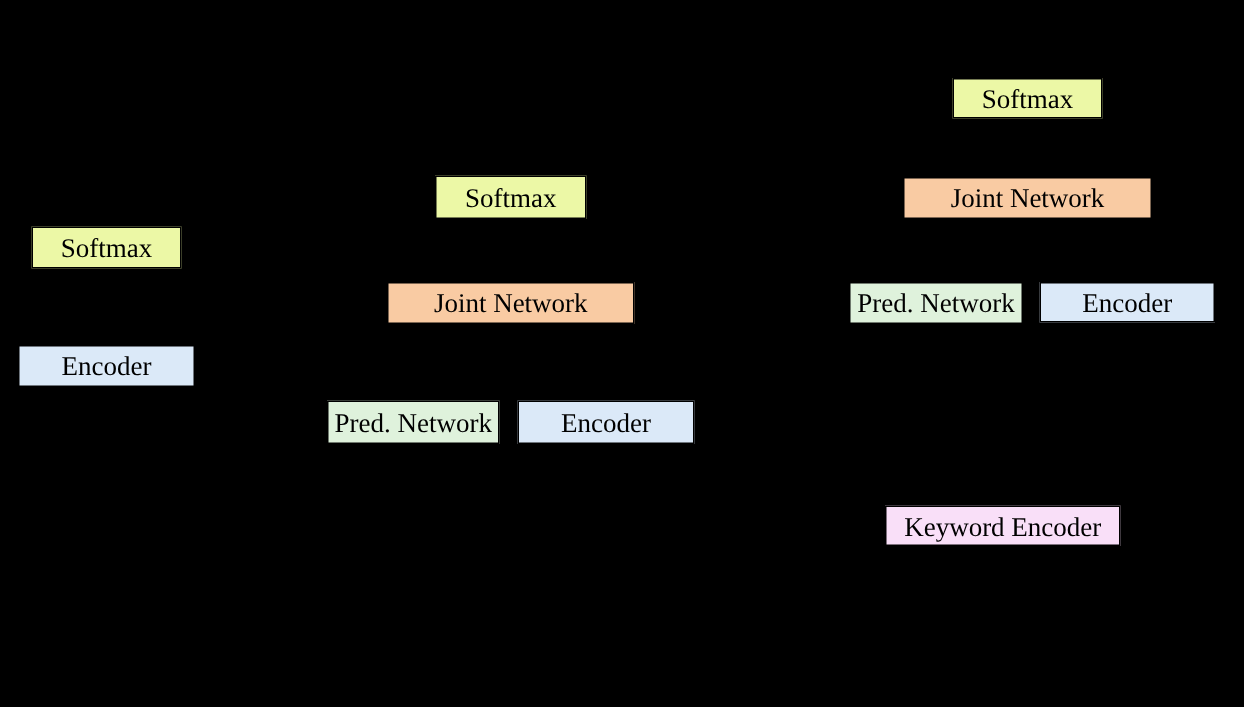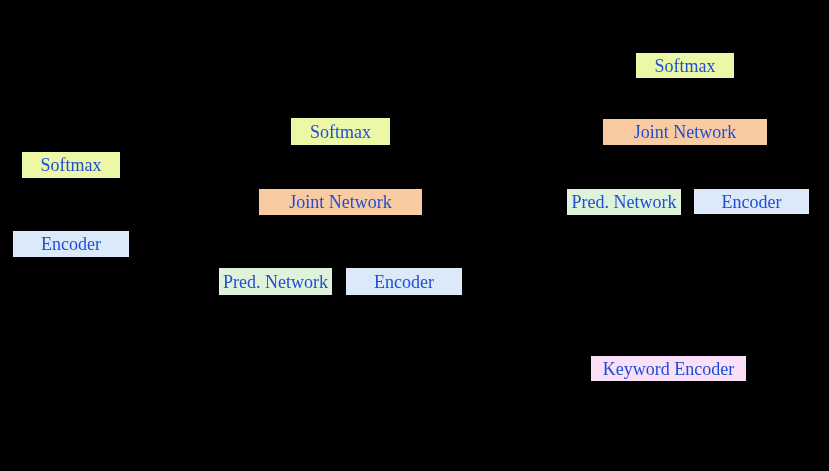--- a/index.html
+++ b/index.html
@@ -12,21 +12,21 @@
     width: 829px;
     height: 471px;
     background: #000000;
     overflow: hidden;
     font-family: "Liberation Serif", "DejaVu Serif", serif;
   }
   .node {
     position: absolute;
     box-sizing: border-box;
     border: 1.5px solid #000000;
-    color: #1d4ed8;
+    color: #000000;
     font-size: 18px;
     display: flex;
     align-items: center;
     justify-content: center;
     white-space: nowrap;
     line-height: 1;
   }
 </style>
 </head>
 <body>
@@ -35,14 +35,14 @@
   <div class="node" style="left: 21px; top: 151px; width: 100px; height: 28px; background: rgb(236, 248, 166);">Softmax</div>
   <div class="node" style="left: 12px; top: 230px; width: 118px; height: 28px; background: rgb(219, 233, 248);">Encoder</div>
   <div class="node" style="left: 290px; top: 117px; width: 101px; height: 29px; background: rgb(236, 248, 166);">Softmax</div>
   <div class="node" style="left: 258px; top: 188px; width: 165px; height: 28px; background: rgb(249, 203, 163);">Joint Network</div>
   <div class="node" style="left: 218px; top: 267px; width: 115px; height: 29px; background: rgb(223, 242, 220);">Pred. Network</div>
   <div class="node" style="left: 345px; top: 267px; width: 118px; height: 29px; background: rgb(219, 233, 248);">Encoder</div>
   <div class="node" style="left: 635px; top: 52px; width: 100px; height: 27px; background: rgb(236, 248, 166);">Softmax</div>
   <div class="node" style="left: 602px; top: 118px; width: 166px; height: 28px; background: rgb(249, 203, 163);">Joint Network</div>
   <div class="node" style="left: 566px; top: 188px; width: 116px; height: 28px; background: rgb(223, 242, 220);">Pred. Network</div>
   <div class="node" style="left: 693px; top: 188px; width: 117px; height: 27px; background: rgb(219, 233, 248);">Encoder</div>
-  <div class="node" style="left: 590px; top: 355px; width: 157px; height: 27px; background: rgb(249, 223, 248);">Keyword Encoder</div>
+  <div class="node" style="left: 590px; top: 337px; width: 157px; height: 27px; background: rgb(249, 223, 248);">Keyword Encoder</div>
 </div>
 
 </body></html>

